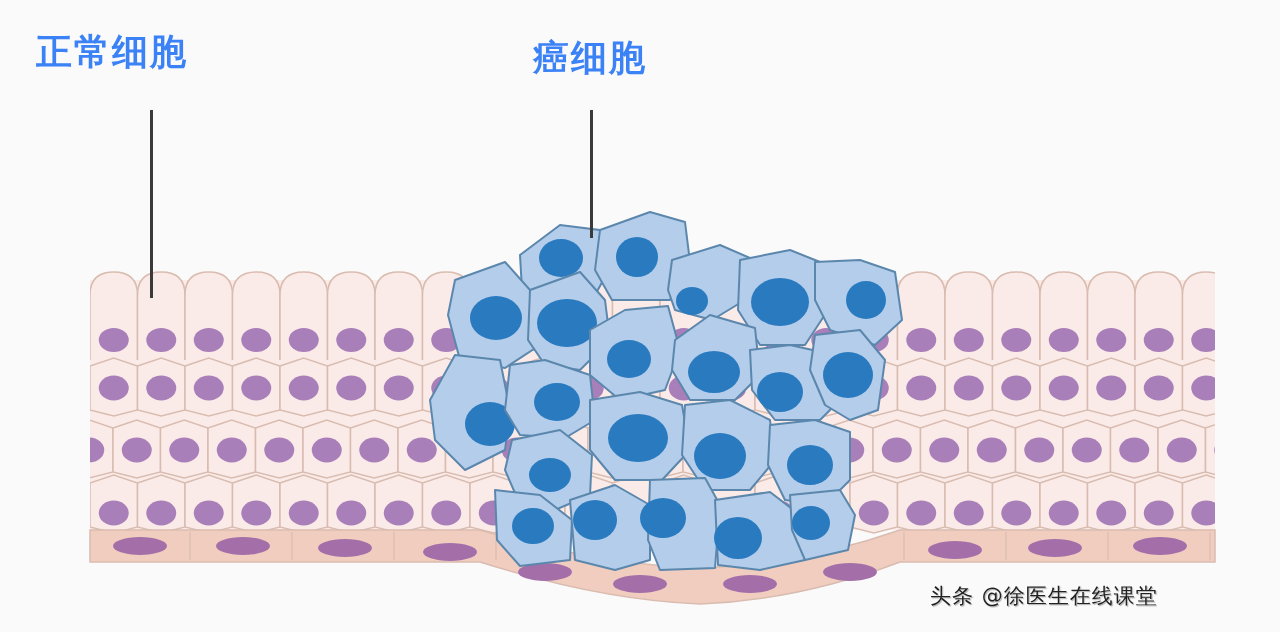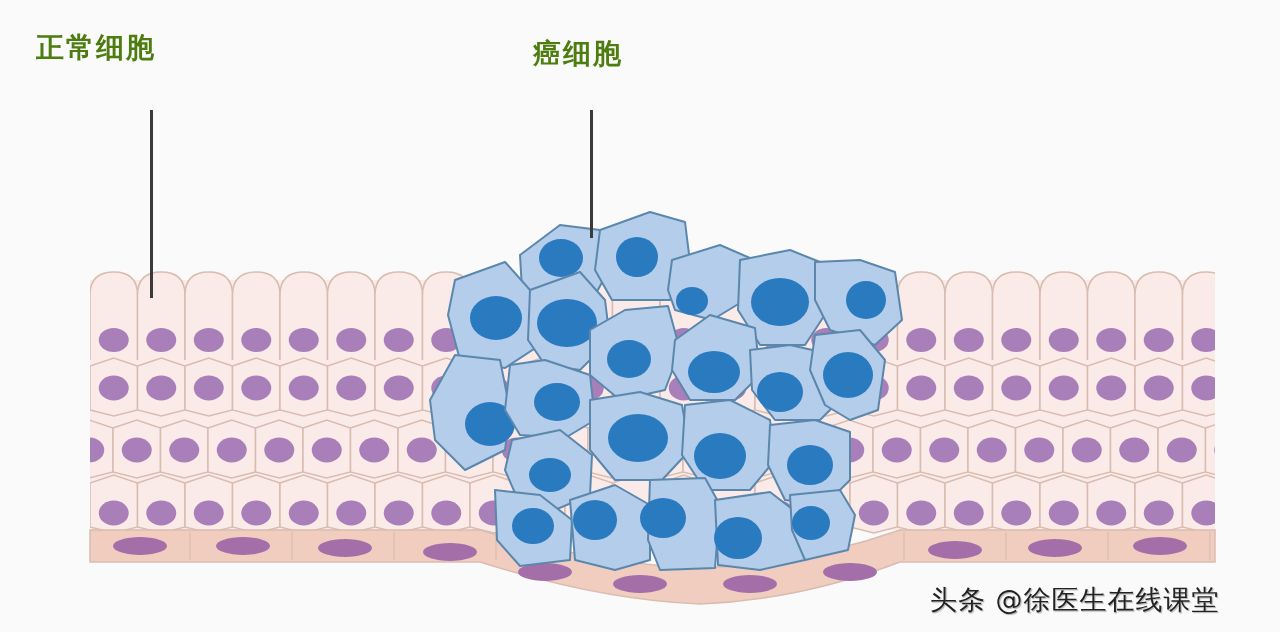--- a/index.html
+++ b/index.html
@@ -5,33 +5,33 @@
   html, body { margin: 0; padding: 0; }
   body {
     width: 1280px; height: 632px; overflow: hidden;
     background: #fbfafb;
     font-family: "DejaVu Sans", sans-serif;
     position: relative;
   }
   .label {
     position: absolute;
     font-weight: bold;
-    font-size: 28px;
-    color: #4d7c0f;
+    font-size: 36px;
+    color: #3b82f6;
     letter-spacing: 2px;
     line-height: 1;
   }
   #lbl-normal { left: 36px; top: 34px; }
   #lbl-cancer { left: 533px; top: 40px; text-align: right; }
   .leader { position: absolute; width: 3px; background: #3a3a3a; }
   #leader-normal { left: 150px; top: 110px; height: 188px; }
   #leader-cancer { left: 590px; top: 110px; height: 128px; }
   .watermark {
     position: absolute; left: 930px; top: 582px;
-    font-size: 27px; color: #222; letter-spacing: 1px;
+    font-size: 21px; color: #222; letter-spacing: 1px;
     text-shadow: 0 0 2px #fff, 1px 1px 1px #999;
   }
   svg { position: absolute; left: 0; top: 0; }
 </style>
 </head>
 <body>
 
 <svg width="1280" height="632" viewBox="0 0 1280 632" id="diagram">
   <g id="layer-normal" clip-path="url(#epiClip)">
       <rect x="90" y="280" width="1125" height="250" fill="#fbebe8"></rect>

